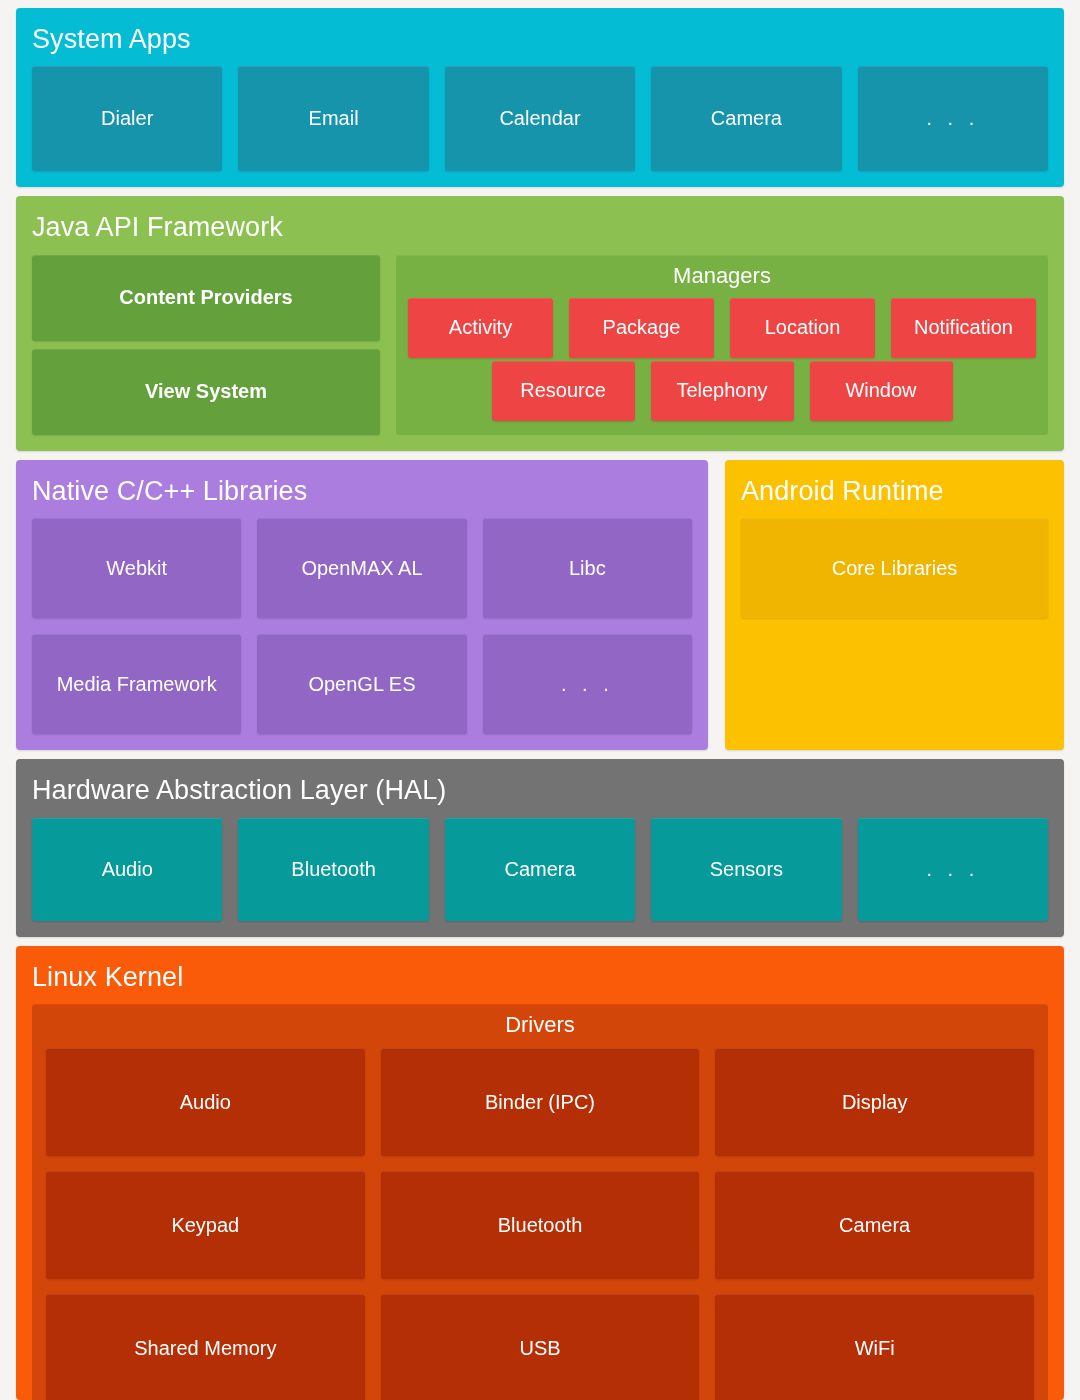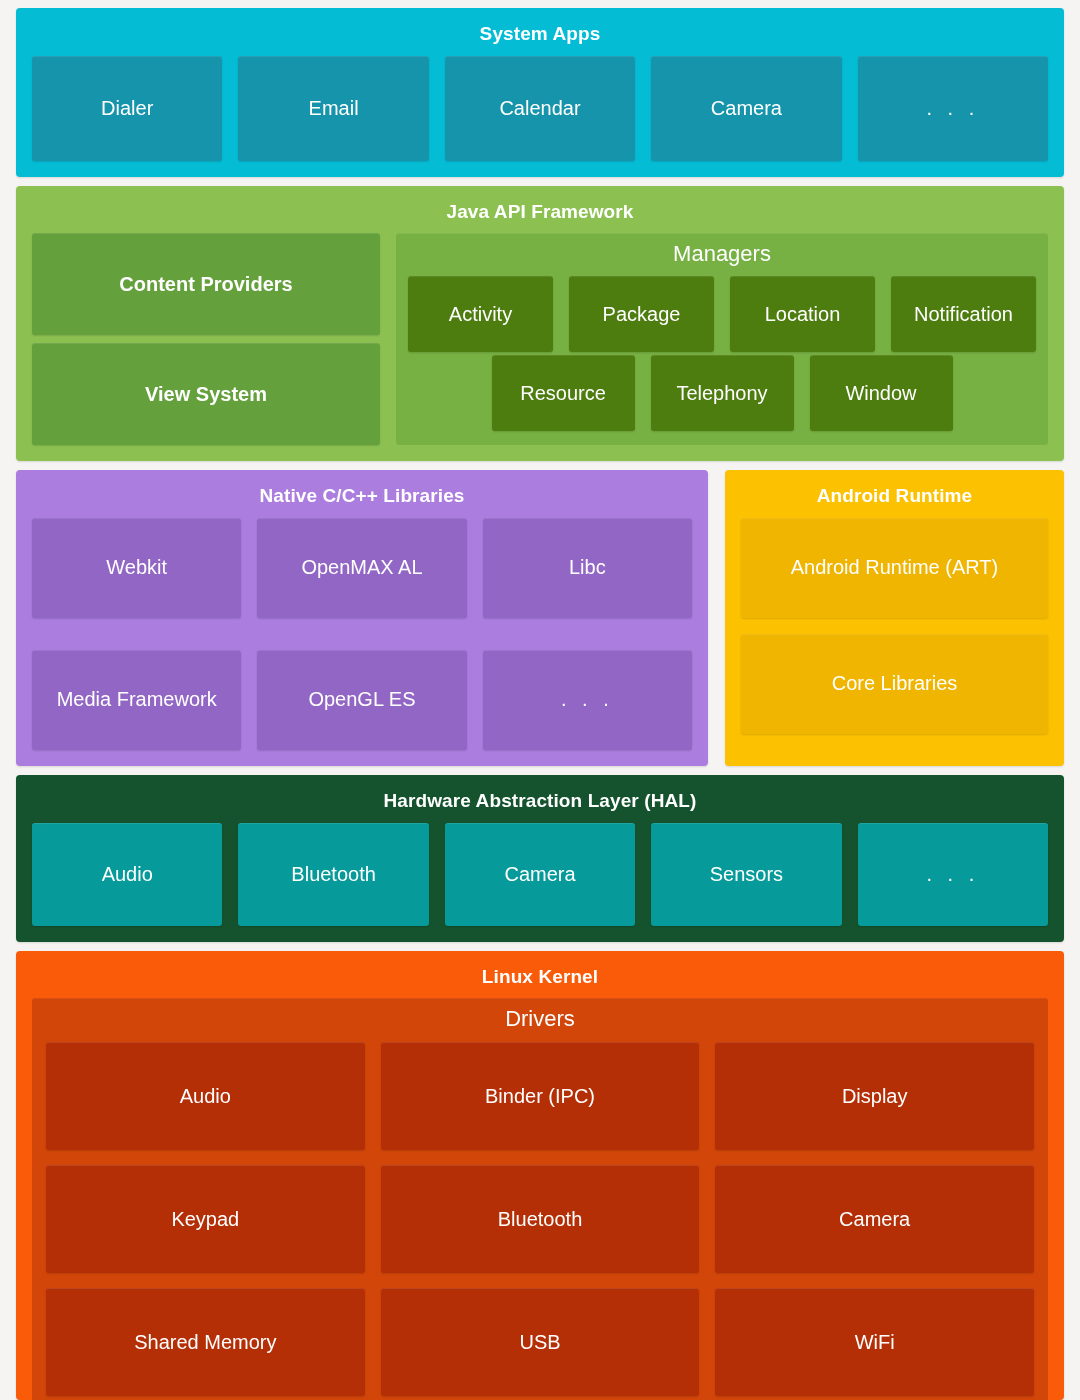--- a/index.html
+++ b/index.html
@@ -23,24 +23,24 @@
   }
 
   
   .layer {
     border-radius: 4px;
     padding: 10px 16px 16px 16px;
     box-shadow: 0 1px 2px rgba(0,0,0,0.12);
     flex: 0 0 auto;
   }
   .layer-title {
-    text-align: center;
+    text-align: left;
     color: #ffffff;
-    font-size: 19px;
-    font-weight: 700;
+    font-size: 27px;
+    font-weight: 400;
     line-height: 1.35;
     padding: 3px 0 9px 0;
     letter-spacing: 0.1px;
   }
   .sub-title {
     text-align: center;
     color: #ffffff;
     font-size: 22px;
     font-weight: 400;
     padding: 4px 0 10px 0;
@@ -79,47 +79,47 @@
   }
   .framework-left .chip { background: #64a03c; height: 116px; flex: 1 1 0; font-weight: bold; }
   .managers {
     flex: 1 1 auto;
     background: #78b143;
     border-radius: 3px;
     padding: 6px 12px 14px 12px;
     box-shadow: inset 0 1px 0 rgba(255,255,255,0.08);
   }
   .managers .sub-title { font-size: 22px; padding: 2px 0 9px 0; }
-  .managers .chip { background: #4d7c0f; height: 76px; font-size: 20px; }
+  .managers .chip { background: #ef4444; height: 60px; font-size: 20px; }
   .managers .chip-row + .chip-row { margin-top: 3px; }
   .managers .chip-row.center .chip { flex: 0 0 143px; }
 
   
   .mid-row { display: flex; gap: 17px; }
   .layer--native { background: #ab7ddf; flex: 0 0 692px; }
   .layer--native .chip { background: #9266c4; height: 100px; }
-  .layer--native .chip-row + .chip-row { margin-top: 32px; }
+  .layer--native .chip-row + .chip-row { margin-top: 16px; }
   .layer--runtime { background: #fcc100; flex: 1 1 auto; }
   .layer--runtime .rt-chip {
     background: #efb500;
     border-radius: 3px;
     color: #fff;
     font-size: 20px;
     height: 100px;
     display: flex;
     align-items: center;
     justify-content: center;
     text-align: center;
     box-shadow: inset 0 1px 0 rgba(255,255,255,0.10),
                 0 1px 2px rgba(0,0,0,0.12);
   }
   .layer--runtime .rt-chip + .rt-chip { margin-top: 16px; }
 
   
-  .layer--hal { background: #14532d; }
+  .layer--hal { background: #737373; }
   .layer--hal .chip { background: #069a9a; height: 103px; }
 
   
   .layer--kernel {
     background: #f95b08;
     flex: 1 1 auto;
     padding-bottom: 0;
     overflow: hidden;
   }
   .drivers {
@@ -188,21 +188,20 @@
       </div>
       <div class="chip-row">
         <div class="chip">Media Framework</div>
         <div class="chip">OpenGL ES</div>
         <div class="chip dots">. . .</div>
       </div>
     </section>
 
     <section class="layer layer--runtime">
       <div class="layer-title">Android Runtime</div>
-      <div class="rt-chip">Android Runtime (ART)</div>
       <div class="rt-chip">Core Libraries</div>
     </section>
 
   </div>
 
   <section class="layer layer--hal">
     <div class="layer-title">Hardware Abstraction Layer (HAL)</div>
     <div class="chip-row">
       <div class="chip">Audio</div>
       <div class="chip">Bluetooth</div>

